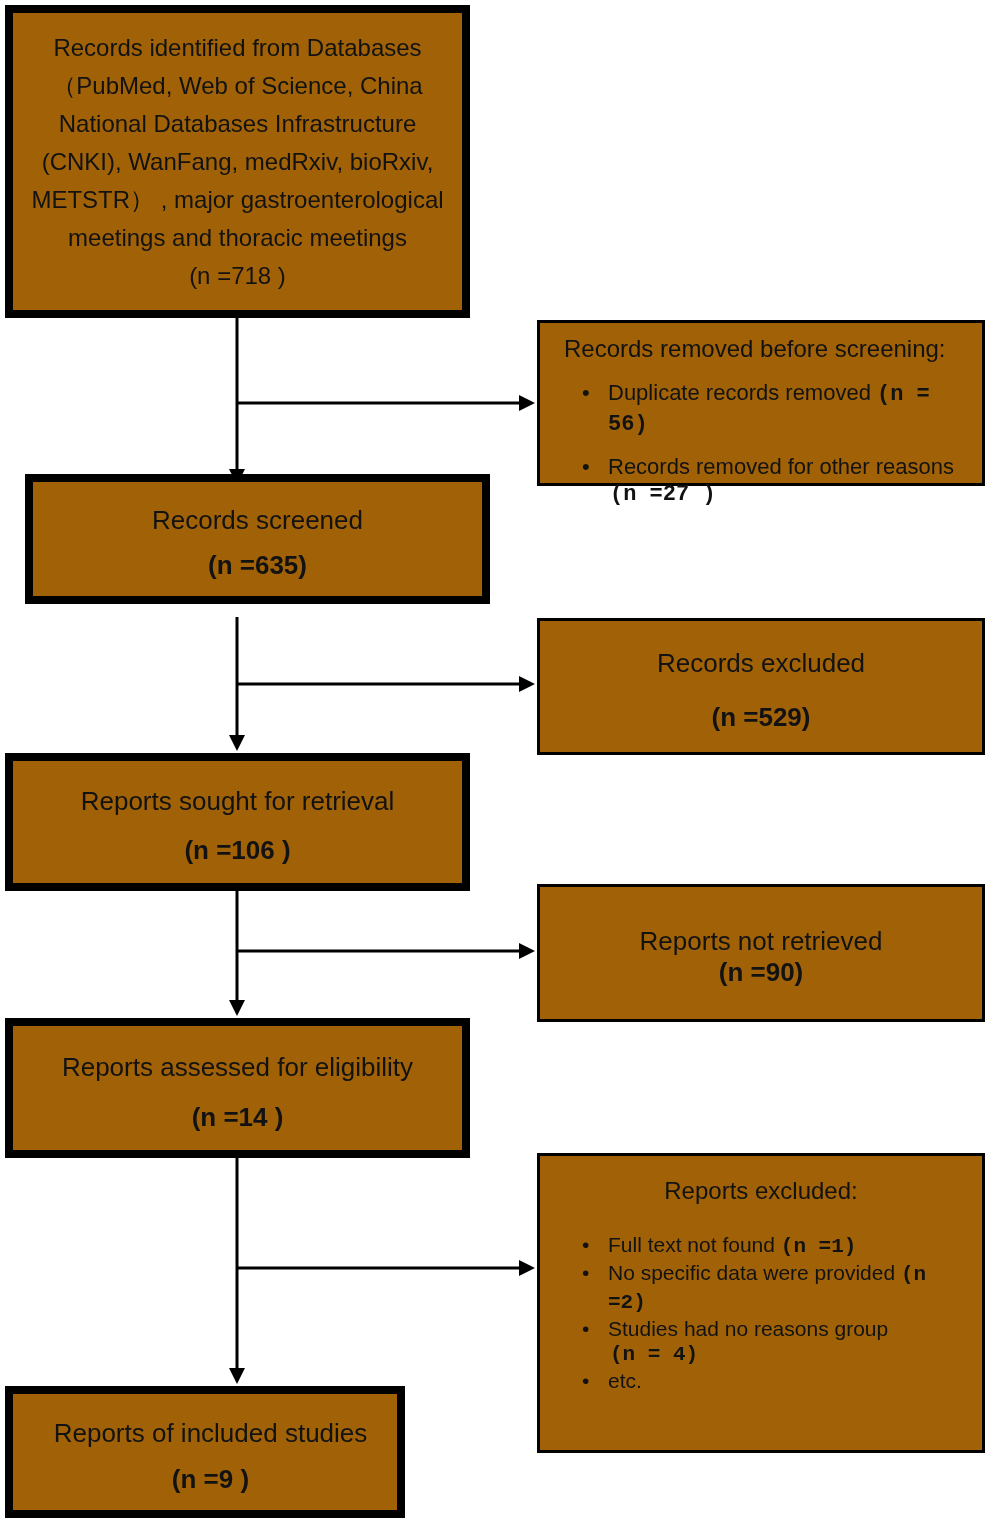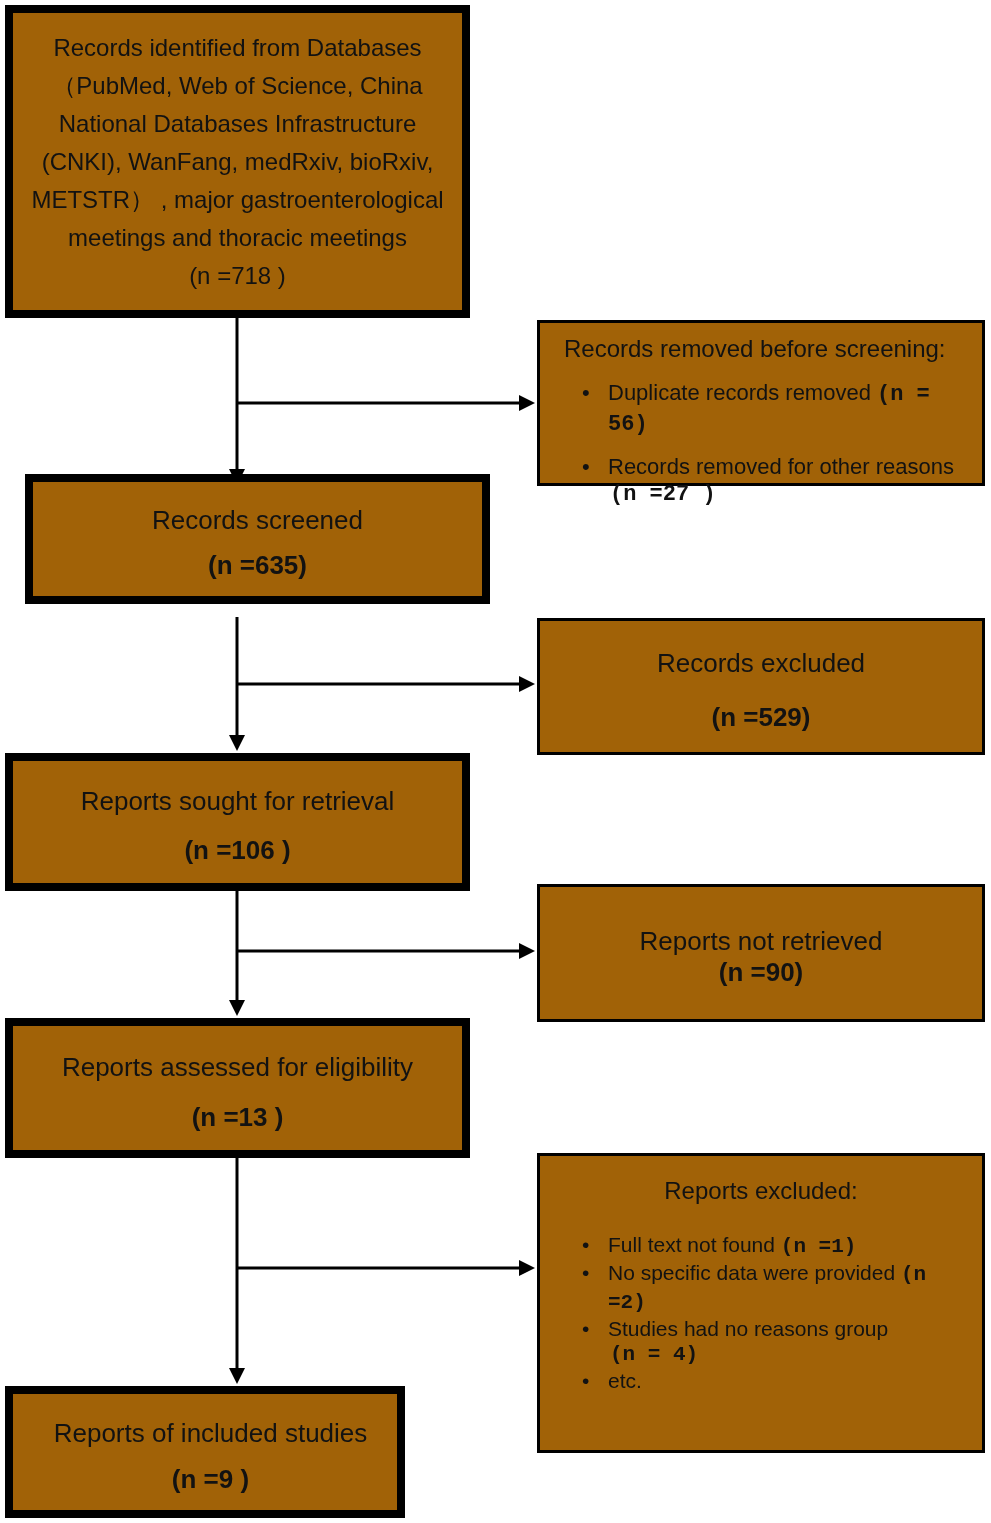--- a/index.html
+++ b/index.html
@@ -132,21 +132,21 @@
     <div class="c">(n =106 )</div>
   </div>
 
   <div class="box rbox simple rb3">
     <div class="t">Reports not retrieved</div>
     <div class="c">(n =90)</div>
   </div>
 
   <div class="box simple b4">
     <div class="t">Reports assessed for eligibility</div>
-    <div class="c">(n =13 )</div>
+    <div class="c">(n =14 )</div>
   </div>
 
   <div class="box rbox rb4">
     <div class="rtitle">Reports excluded:</div>
     <div class="bullet">
       <span class="dot">•</span>
       <span class="btext"><span>Full text not found </span><b>(n =1)</b></span>
     </div>
     <div class="bullet">
       <span class="dot">•</span>

